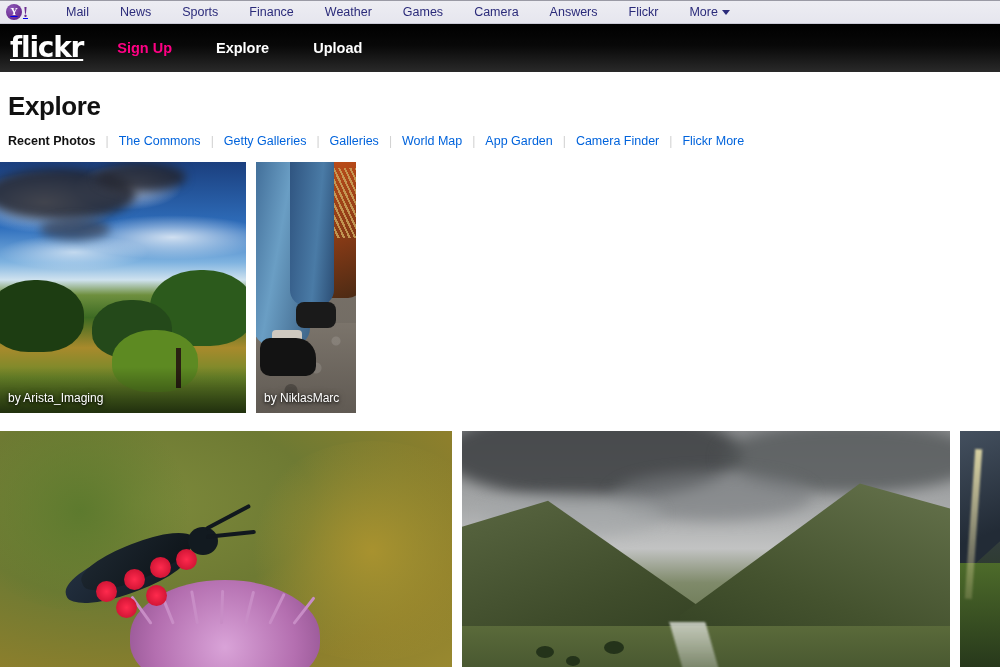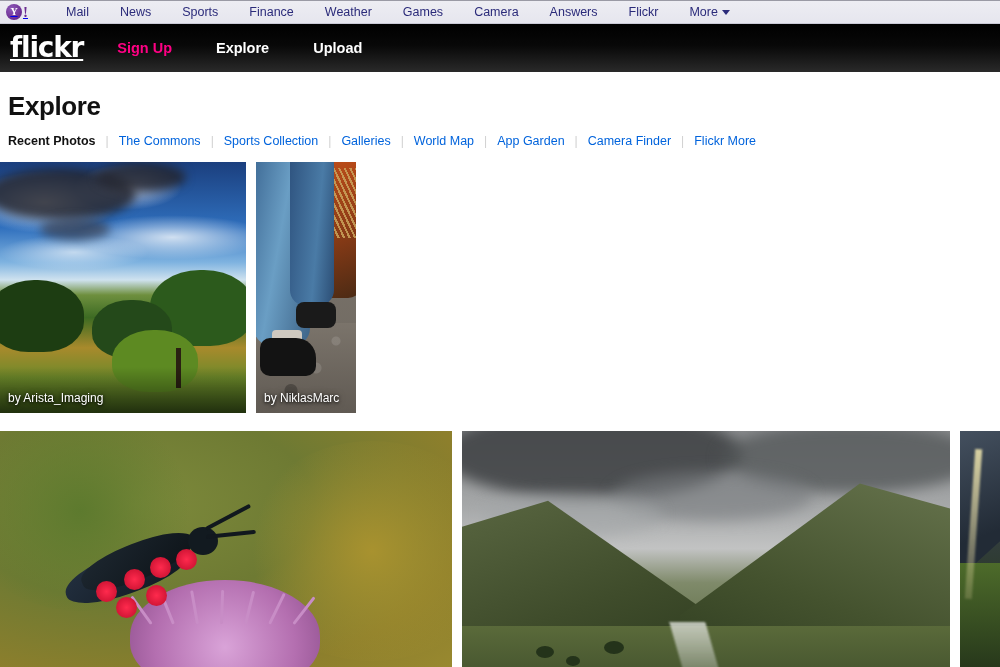--- a/index.html
+++ b/index.html
@@ -305,21 +305,21 @@
   </nav>
 </div>
 
 <div class="explore-head">
   <h1 class="explore-title">Explore</h1>
   <nav class="subnav">
     <a href="#" class="active">Recent Photos</a>
     <span class="sep">|</span>
     <a href="#">The Commons</a>
     <span class="sep">|</span>
-    <a href="#">Sports Collection</a>
+    <a href="#">Getty Galleries</a>
     <span class="sep">|</span>
     <a href="#">Galleries</a>
     <span class="sep">|</span>
     <a href="#">World Map</a>
     <span class="sep">|</span>
     <a href="#">App Garden</a>
     <span class="sep">|</span>
     <a href="#">Camera Finder</a>
     <span class="sep">|</span>
     <a href="#">Flickr More</a>

